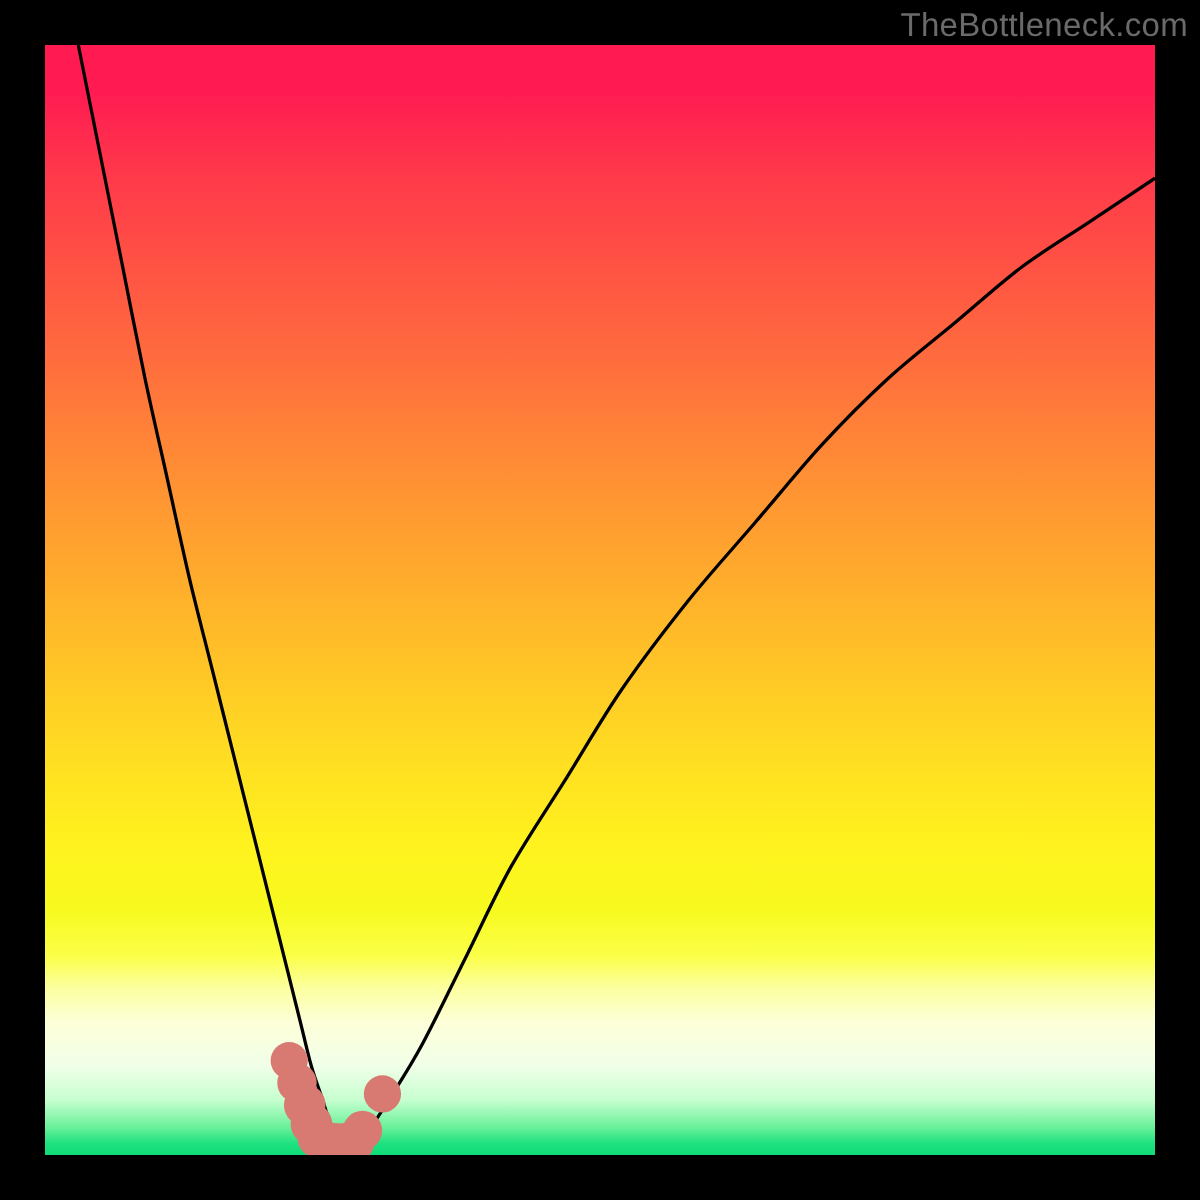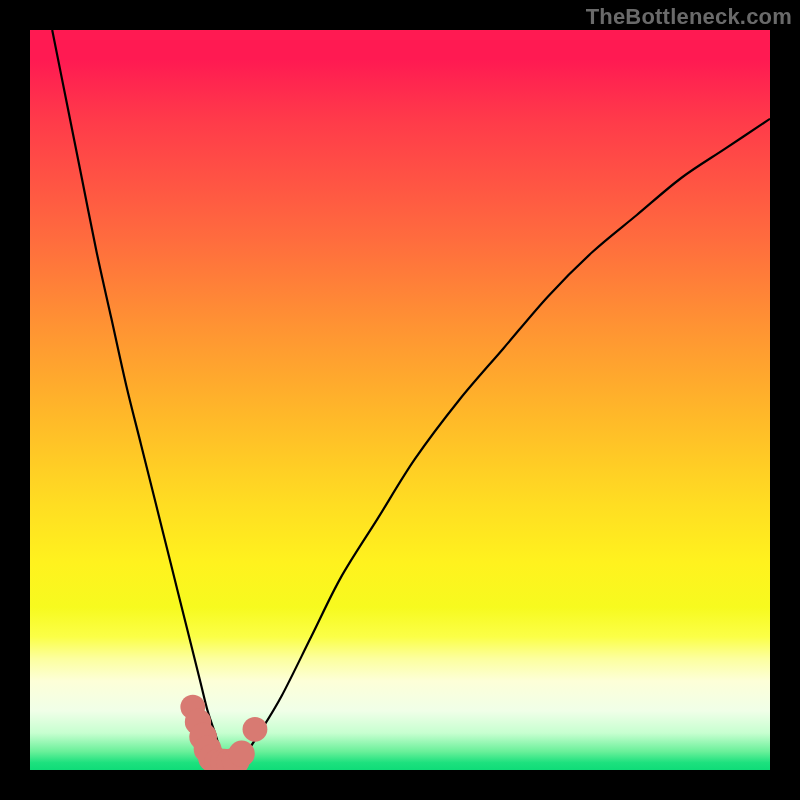--- a/index.html
+++ b/index.html
@@ -45,21 +45,21 @@
       #1de17e 99%,
       #0fdc78 100%
     );
   }
   .watermark {
     position: absolute;
     top: 4px;
     right: 8px;
     color: #6a6a6a;
     font-size: 22px;
-    font-weight: 700;
+    font-weight: 400;
     letter-spacing: 0.2px;
     user-select: none;
   }
   svg {
     position: absolute;
     left: 0;
     top: 0;
   }
 </style>
 </head>

